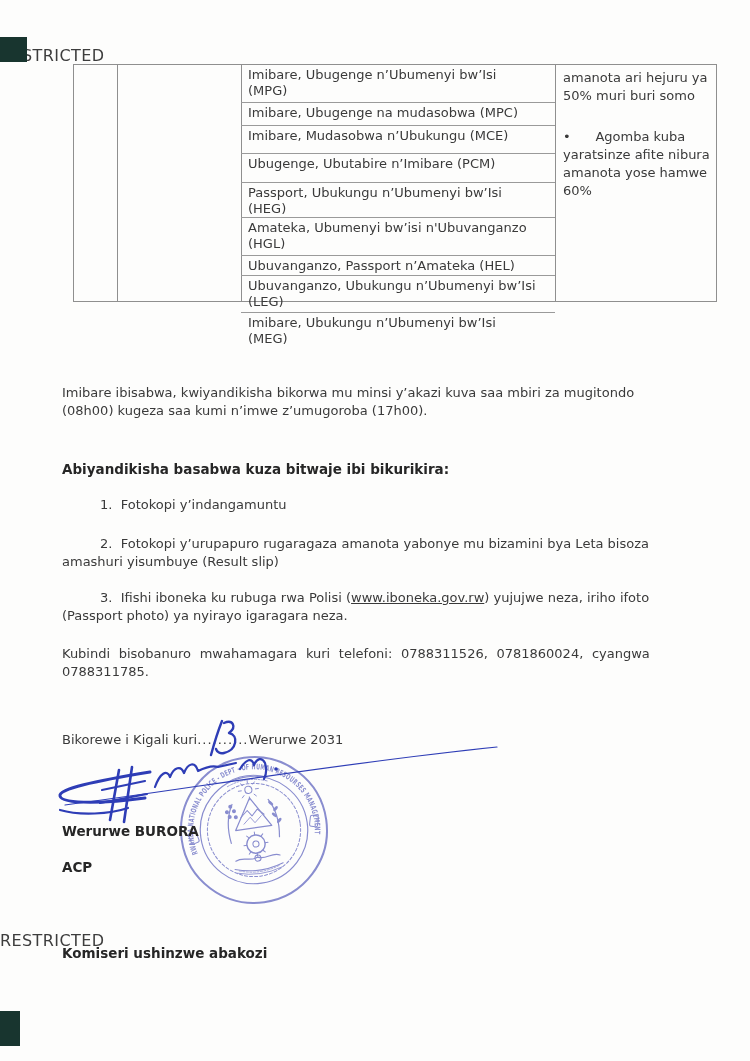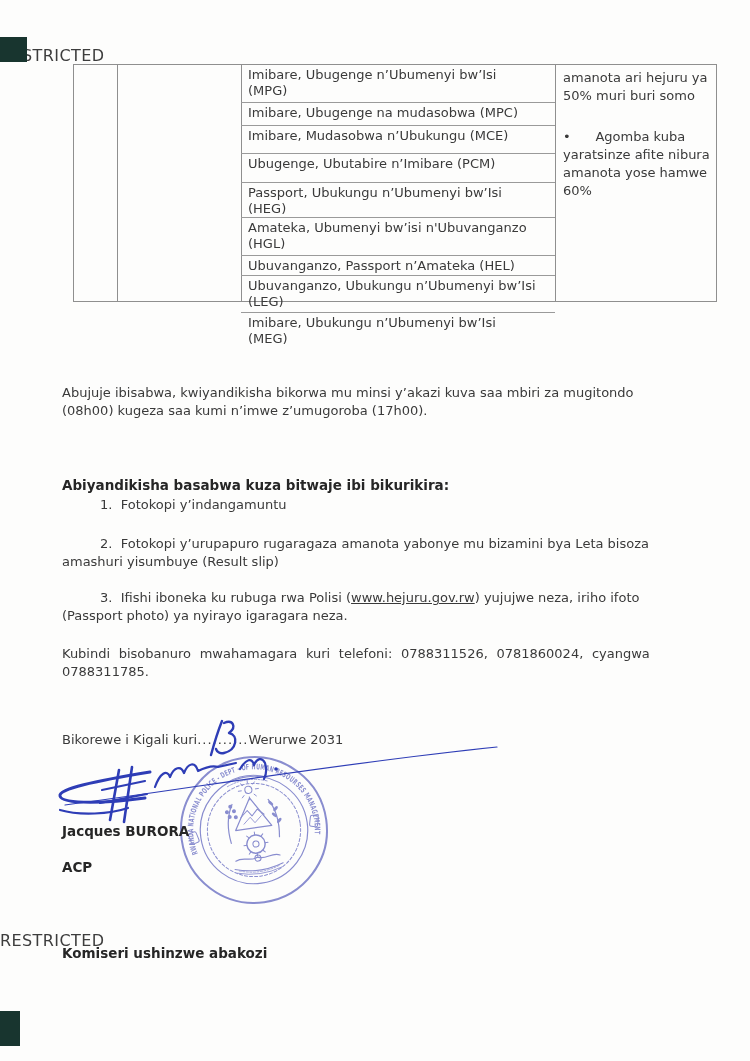--- a/index.html
+++ b/index.html
@@ -78,31 +78,31 @@
     <div class="notes-col">
       <div class="notes-block">amanota ari hejuru ya
 50% muri buri somo</div>
       <div class="notes-block notes-gap">•&nbsp;&nbsp;&nbsp;&nbsp;&nbsp;&nbsp;Agomba kuba
 yaratsinze afite nibura
 amanota yose hamwe
 60%</div>
     </div>
   </div>
 
-  <div class="abs para" style="top:384px;">Abujuje ibisabwa, kwiyandikisha bikorwa mu minsi y’akazi kuva saa mbiri za mugitondo
+  <div class="abs para" style="top:384px;">Imibare ibisabwa, kwiyandikisha bikorwa mu minsi y’akazi kuva saa mbiri za mugitondo
 (08h00) kugeza saa kumi n’imwe z’umugoroba (17h00).</div>
 
-  <div class="abs para bold" style="top:460px;font-size:13.5px;margin-top:16px;">Abiyandikisha basabwa kuza bitwaje ibi bikurikira:</div>
+  <div class="abs para bold" style="top:460px;font-size:13.5px;">Abiyandikisha basabwa kuza bitwaje ibi bikurikira:</div>
 
   <div class="abs para indent" style="top:496px;">1.&nbsp;&nbsp;Fotokopi y’indangamuntu</div>
 
   <div class="abs para indent" style="top:535px;">2.&nbsp;&nbsp;Fotokopi y’urupapuro rugaragaza amanota yabonye mu bizamini bya Leta bisoza
 amashuri yisumbuye (Result slip)</div>
 
-  <div class="abs para indent" style="top:589px;"><span>3.&nbsp;&nbsp;Ifishi iboneka ku rubuga rwa Polisi (</span><span class="doc-link">www.hejuru.gov.rw</span><span>) yujujwe neza, iriho ifoto
+  <div class="abs para indent" style="top:589px;"><span>3.&nbsp;&nbsp;Ifishi iboneka ku rubuga rwa Polisi (</span><span class="doc-link">www.iboneka.gov.rw</span><span>) yujujwe neza, iriho ifoto
 (Passport photo) ya nyirayo igaragara neza.</span></div>
 
   <div class="abs para contact" style="top:645px;">Kubindi bisobanuro mwahamagara kuri telefoni: 0788311526, 0781860024, cyangwa
 0788311785.</div>
 
   <div class="abs date-line"><span>Bikorewe i Kigali kuri</span><span class="dots">..........</span><span>Werurwe 2031</span>
     <svg class="day13" viewBox="0 0 38 44">
       <path class="inkpath" style="stroke-width:2.4" d="M 9 41 C 12 30 16 17 20 7"></path>
       <path class="inkpath" style="stroke-width:2.4" d="M 22 9 C 31 5 35 13 27 19 C 37 21 35 36 22 39 C 18 40 15 38 14 35"></path>
     </svg>
@@ -193,21 +193,21 @@
     <path class="inkpath" style="stroke-width:2.2" d="M 20 95 C 40 101 70 99 88 93"></path>
     <path class="inkpath" style="stroke-width:2.6" d="M 79 55 L 70 105"></path>
     <path class="inkpath" style="stroke-width:2.6" d="M 92 52 L 84 107"></path>
     <path class="inkpath" style="stroke-width:2.2" d="M 62 75 L 105 66"></path>
     <path class="inkpath" style="stroke-width:2.2" d="M 60 88 L 107 79"></path>
     <path class="inkpath" style="stroke-width:2.2" d="M 115 72 C 120 58 127 54 130 62 C 134 52 141 50 144 58 C 148 48 155 46 158 56 C 166 52 172 50 178 52 L 196 48"></path>
     <path class="inkpath" style="stroke-width:2.2" d="M 200 54 C 206 44 212 42 214 50 C 217 43 222 42 225 48 C 227 54 226 60 224 64"></path>
     <circle cx="236" cy="54" r="1.8" style="fill:var(--ink-blue)"></circle>
   </svg>
 
-  <div class="abs signoff" style="top:822px;">Jacques BURORA</div>
+  <div class="abs signoff" style="top:822px;">Werurwe BURORA</div>
   <div class="abs signoff" style="top:858px;">ACP</div>
   <div class="abs signoff" style="top:896px;margin-top:48px;">Komiseri ushinzwe abakozi</div>
 
   <div class="abs restricted" style="top:931px;">RESTRICTED</div>
 
   <div class="abs corner-mark" style="top:37px;width:27px;height:25px;"></div>
   <div class="abs corner-mark" style="top:1011px;width:20px;height:35px;"></div>
 </div>
 
 </body></html>

